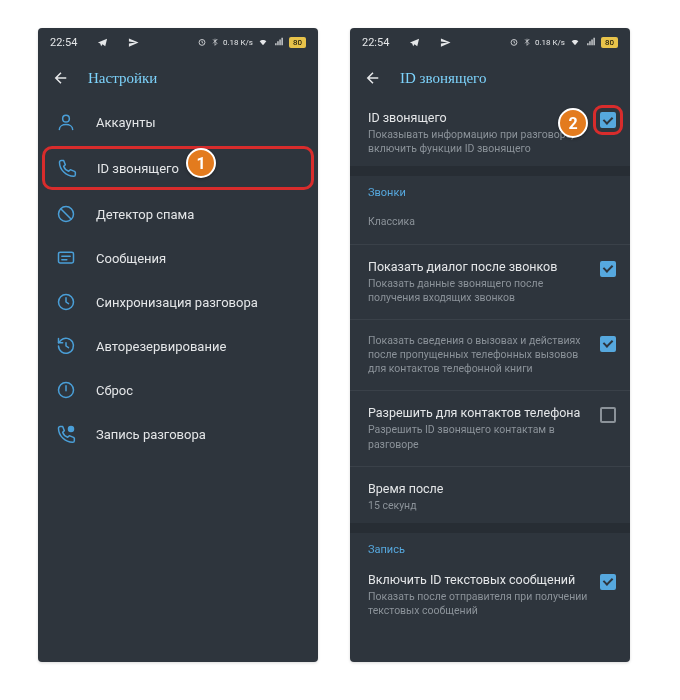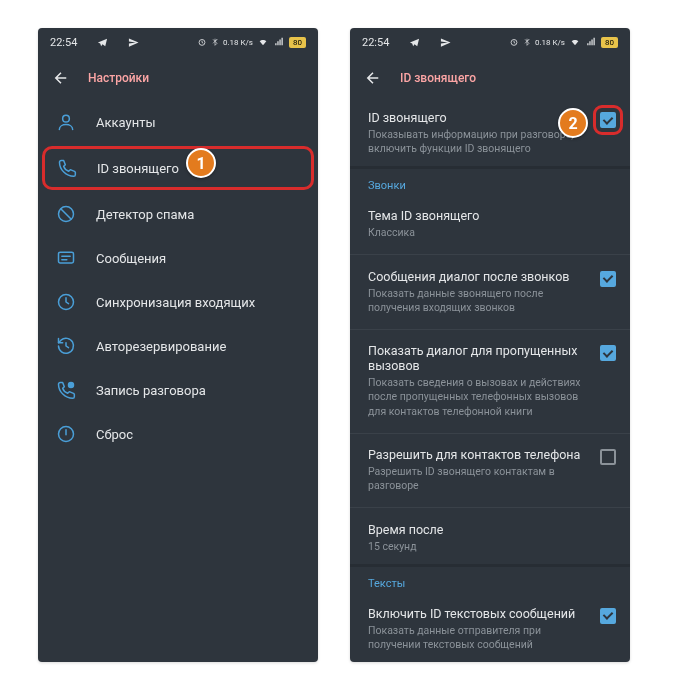--- a/index.html
+++ b/index.html
@@ -36,21 +36,21 @@
   .status-left { display: flex; align-items: center; gap: 20px; }
   .status-right { display: flex; align-items: center; gap: 4px; font-size: 10px; }
   .app-bar {
     height: 44px;
     display: flex;
     align-items: center;
     gap: 18px;
     padding: 0 14px;
   }
   .back-arrow { width: 18px; height: 18px; }
-  .app-title { font-size: 12px; font-weight: 500; color: #fca5a5; }
+  .app-title { font-size: 15px; font-weight: 500; color: #7dd3fc; font-family: Liberation Serif, serif; }
   .content { flex: 1; overflow: hidden; }
 
   
   .settings-list { display: flex; flex-direction: column; }
   .settings-item {
     display: flex;
     align-items: center;
     gap: 20px;
     padding: 12px 14px 12px 18px;
     font-size: 13px;
@@ -183,43 +183,43 @@
           <rect x="3" y="5" width="18" height="13" rx="2"></rect>
           <path d="M7 10h10M7 14h6"></path>
         </svg>
         <span class="item-label">Сообщения</span>
       </div>
       <div class="settings-item">
         <svg class="item-icon" width="20" height="20" viewBox="0 0 24 24" fill="none" stroke="#4a9fd8" stroke-width="1.8" stroke-linecap="round" stroke-linejoin="round">
           <circle cx="12" cy="12" r="9"></circle>
           <path d="M12 7v5l3 2"></path>
         </svg>
-        <span class="item-label">Синхронизация входящих</span>
+        <span class="item-label">Синхронизация разговора</span>
       </div>
       <div class="settings-item">
         <svg class="item-icon" width="20" height="20" viewBox="0 0 24 24" fill="none" stroke="#4a9fd8" stroke-width="1.8" stroke-linecap="round" stroke-linejoin="round">
           <path d="M3 12a9 9 0 1 0 3-7L3 8"></path>
           <path d="M3 3v5h5"></path>
           <path d="M12 8v4l3 2"></path>
         </svg>
         <span class="item-label">Авторезервирование</span>
       </div>
       <div class="settings-item">
         <svg class="item-icon" width="20" height="20" viewBox="0 0 24 24" fill="none" stroke="#4a9fd8" stroke-width="1.8" stroke-linecap="round" stroke-linejoin="round">
+          <circle cx="12" cy="12" r="9"></circle>
+          <path d="M12 7v6"></path>
+        </svg>
+        <span class="item-label">Сброс</span>
+      </div>
+      <div class="settings-item">
+        <svg class="item-icon" width="20" height="20" viewBox="0 0 24 24" fill="none" stroke="#4a9fd8" stroke-width="1.8" stroke-linecap="round" stroke-linejoin="round">
           <path d="M22 17v3a2 2 0 0 1-2 2c-9 0-17-8-17-17a2 2 0 0 1 2-2h3l2 5-2 2c1 3 3 5 6 6l2-2 5 2z"></path>
           <circle cx="18" cy="6" r="3" fill="#4a9fd8"></circle>
         </svg>
         <span class="item-label">Запись разговора</span>
-      </div>
-      <div class="settings-item">
-        <svg class="item-icon" width="20" height="20" viewBox="0 0 24 24" fill="none" stroke="#4a9fd8" stroke-width="1.8" stroke-linecap="round" stroke-linejoin="round">
-          <circle cx="12" cy="12" r="9"></circle>
-          <path d="M12 7v6"></path>
-        </svg>
-        <span class="item-label">Сброс</span>
       </div>
     </div>
 
   <div class="num-badge" style="top:120px; left:148px;">1</div>
 </div>
 
 <div class="phone">
   <div class="status-bar">
     <div class="status-left">
       <span>22:54</span>
@@ -261,37 +261,35 @@
     <div class="s2-row-main">
       <div class="s2-title">ID звонящего</div>
       <div class="s2-sub">Показывать информацию при разговоре, включить функции ID звонящего</div>
     </div>
     <div class="checkbox checked highlighted"></div>
   </div>
       <div class="spacer-dark"></div>
       <div class="s2-section-header">Звонки</div>
       <div class="s2-row">
     <div class="s2-row-main">
-      <div class="s2-title">Тема ID звонящего</div>
       <div class="s2-sub">Классика</div>
     </div>
 
   </div>
       <div class="divider"></div>
       <div class="s2-row">
     <div class="s2-row-main">
-      <div class="s2-title">Сообщения диалог после звонков</div>
+      <div class="s2-title">Показать диалог после звонков</div>
       <div class="s2-sub">Показать данные звонящего после получения входящих звонков</div>
     </div>
     <div class="checkbox checked"></div>
   </div>
       <div class="divider"></div>
       <div class="s2-row">
     <div class="s2-row-main">
-      <div class="s2-title">Показать диалог для пропущенных вызовов</div>
       <div class="s2-sub">Показать сведения о вызовах и действиях после пропущенных телефонных вызовов для контактов телефонной книги</div>
     </div>
     <div class="checkbox checked"></div>
   </div>
       <div class="divider"></div>
       <div class="s2-row">
     <div class="s2-row-main">
       <div class="s2-title">Разрешить для контактов телефона</div>
       <div class="s2-sub">Разрешить ID звонящего контактам в разговоре</div>
     </div>
@@ -299,24 +297,24 @@
   </div>
       <div class="divider"></div>
       <div class="s2-row">
     <div class="s2-row-main">
       <div class="s2-title">Время после</div>
       <div class="s2-sub">15 секунд</div>
     </div>
 
   </div>
       <div class="spacer-dark"></div>
-      <div class="s2-section-header">Тексты</div>
+      <div class="s2-section-header">Запись</div>
       <div class="s2-row">
     <div class="s2-row-main">
       <div class="s2-title">Включить ID текстовых сообщений</div>
-      <div class="s2-sub">Показать данные отправителя при получении текстовых сообщений</div>
+      <div class="s2-sub">Показать после отправителя при получении текстовых сообщений</div>
     </div>
     <div class="checkbox checked"></div>
   </div>
     </div>
 
   <div class="num-badge" style="top:80px; right:42px;">2</div>
 </div>
 
 </body></html>

